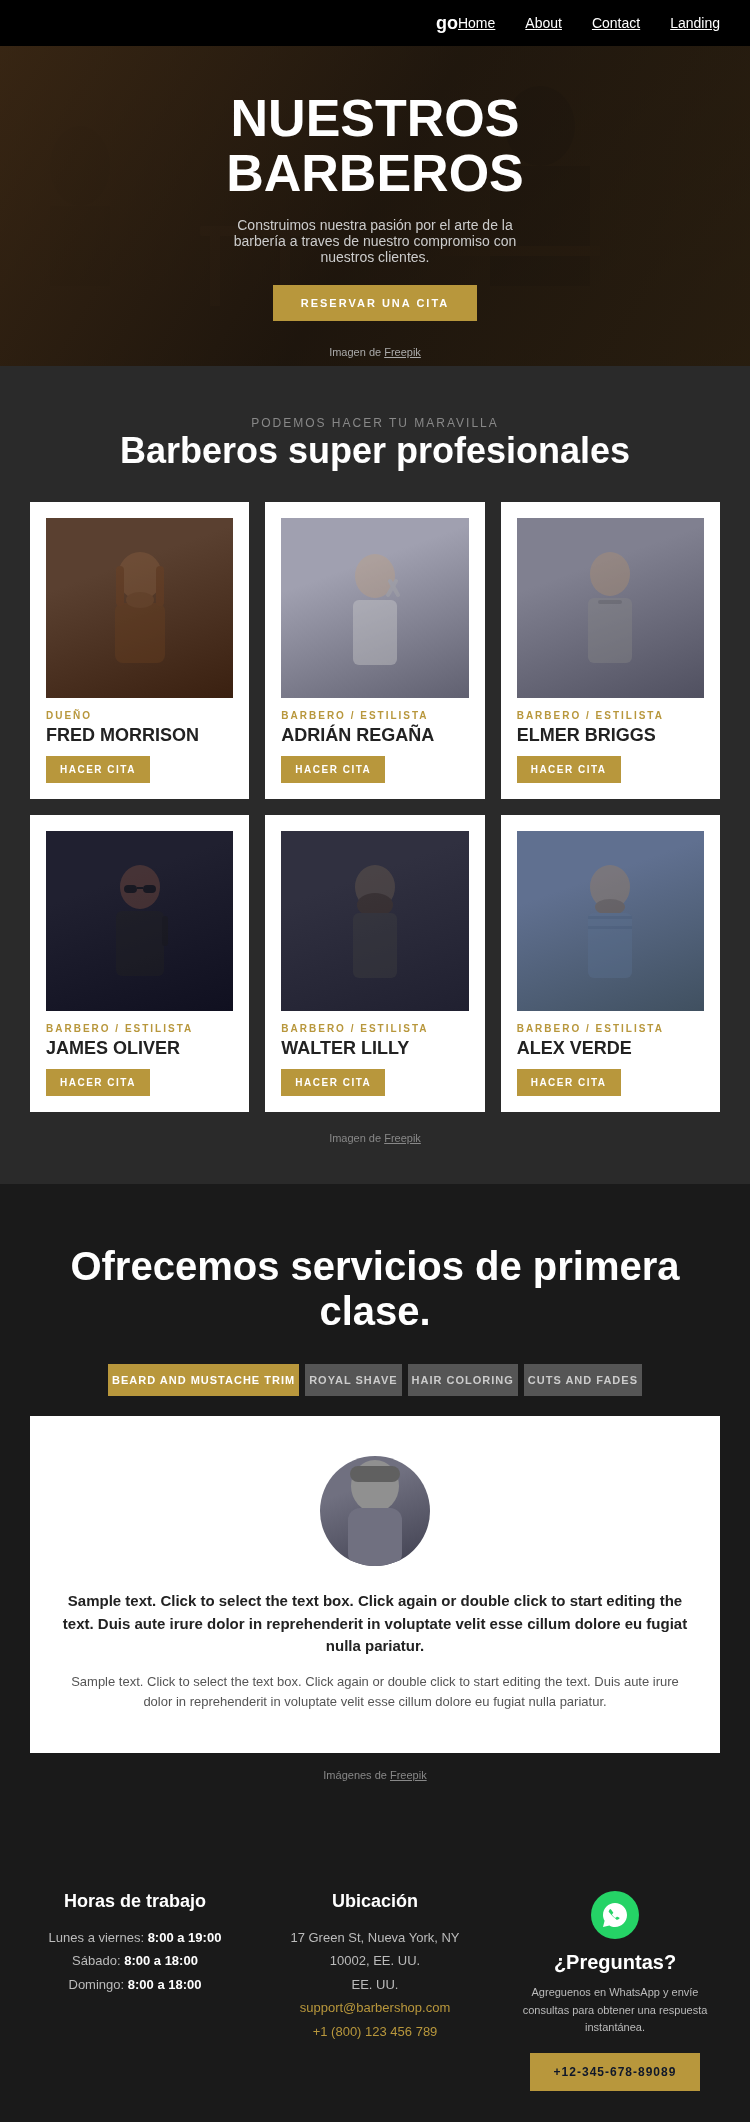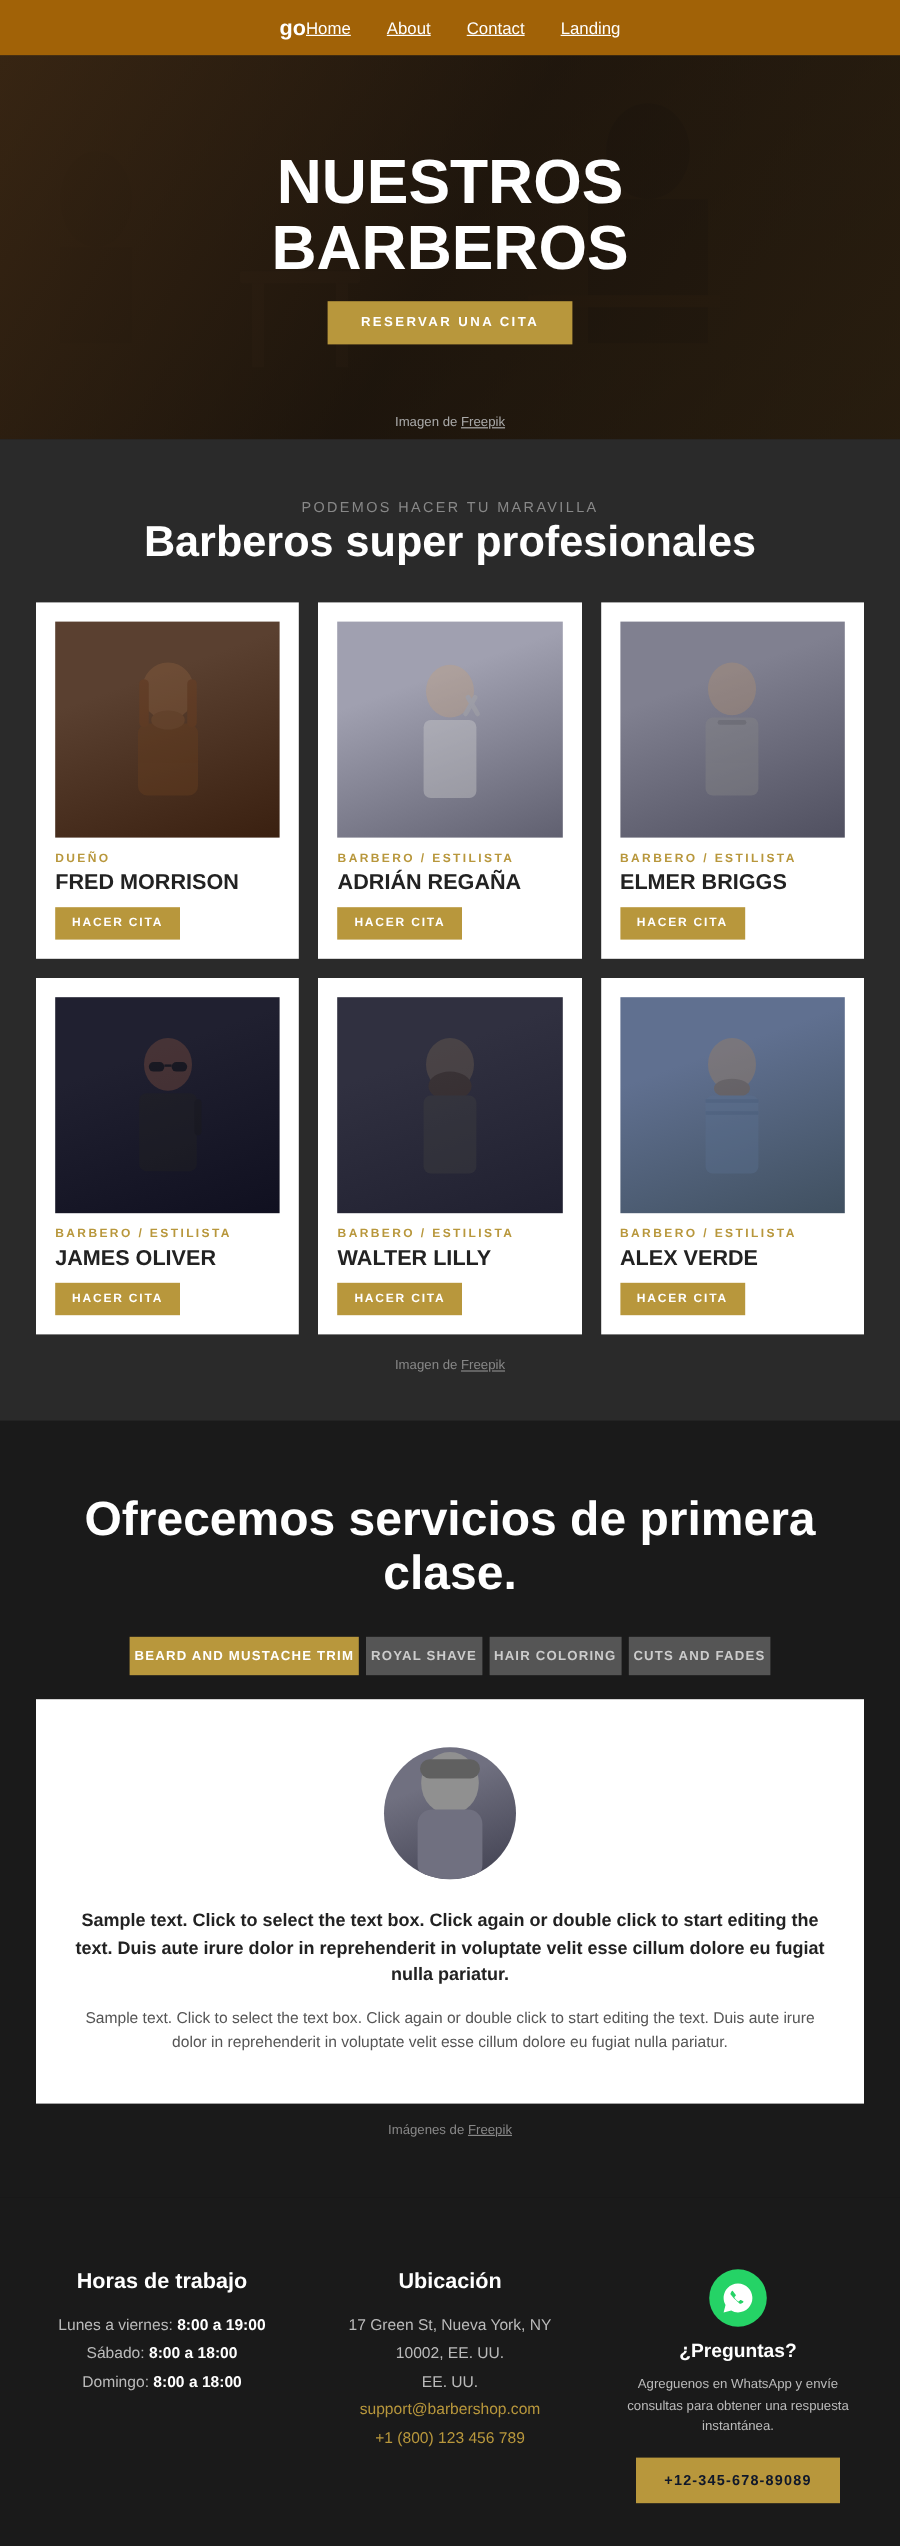--- a/index.html
+++ b/index.html
@@ -1,23 +1,23 @@
 <!DOCTYPE html>
 <html><head>
   <meta charset="utf-8">
   <style>
     * { margin: 0; padding: 0; box-sizing: border-box; }
     body { font-family: Arial, sans-serif; background: #1a1a1a; color: #fff; width: 750px; }
 
     
     nav {
-      background: #a16207;
+      background: #000000;
       display: flex;
       align-items: center;
-      justify-content: center;
+      justify-content: flex-end;
       padding: 14px 30px;
       height: 46px;
       position: relative;
       z-index: 10;
     }
     .nav-logo { color: #fff; font-weight: bold; font-size: 18px; }
     .nav-links { display: flex; gap: 30px; text-decoration: underline; }
     .nav-links a { color: #fff; text-decoration: none; font-size: 14px; }
 
     
@@ -193,21 +193,21 @@
     .footer-col a { color: #b8973c; }
     .footer-col strong { color: #fff; font-weight: bold; }
     .whatsapp-icon {
       width: 48px; height: 48px;
       background: #25d366;
       border-radius: 50%;
       display: flex; align-items: center; justify-content: center;
       margin: 0 auto 12px;
       font-size: 26px;
     }
-    .footer-col .questions-title { font-size: 16px; font-weight: 900; margin-bottom: 10px; }
+    .footer-col .questions-title { font-size: 20px; font-weight: 900; margin-bottom: 10px; }
     .footer-col .questions-text { font-size: 11px; color: #bbb; line-height: 1.6; margin-bottom: 16px; }
     .btn-phone {
       display: inline-block;
       background: #b8973c;
       color: #0f172a;
       font-size: 12px;
       font-weight: bold;
       letter-spacing: 1px;
       padding: 12px 24px;
       cursor: pointer;
@@ -246,20 +246,21 @@
       <rect x="490" y="120" width="100" height="120" fill="#1a1008"></rect>
       <rect x="440" y="200" width="160" height="10" fill="#4a2a10"></rect>
     </svg>
   </div>
   <div class="hero-overlay"></div>
   <div class="hero-content">
     <h1>
       <span>NUESTROS</span><br>
       <span>BARBEROS</span>
     </h1>
+    <p>Construimos nuestra pasión por el arte de la barbería a traves de nuestro compromiso con nuestros clientes.</p>
     <button class="btn-hero">RESERVAR UNA CITA</button>
   </div>
   <div class="hero-credit">
     <span>Imagen de</span> <a href="#">Freepik</a>
   </div>
 </section>
 
 <section class="barbers-section">
   <p class="section-subtitle">PODEMOS HACER TU MARAVILLA</p>
   <h2 class="section-title">Barberos super profesionales</h2>

